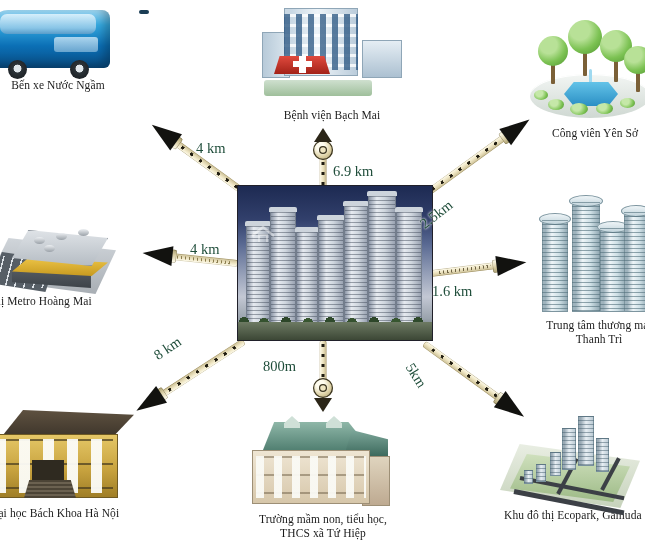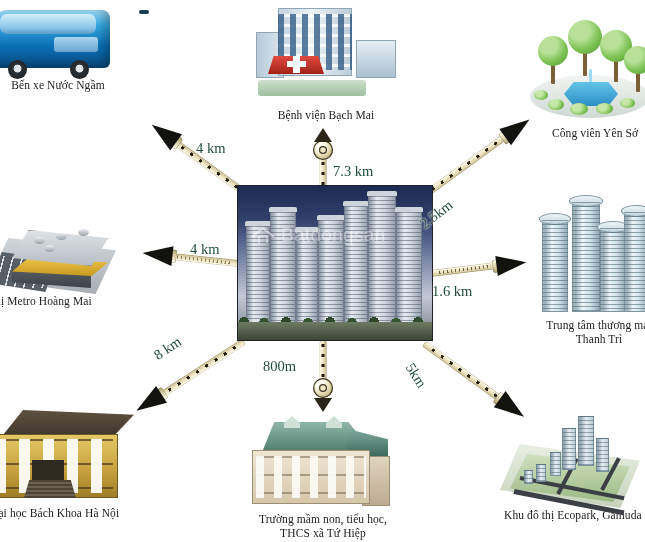--- a/index.html
+++ b/index.html
@@ -474,27 +474,26 @@
     <div class="tower" style="left:158px;width:24px; height:112px;">
         <span class="tower-cap"></span>
       </div>
     <div id="photo-trees"></div>
     <div id="photo-ground"></div>
     <div id="photo-watermark">
       <svg width="26" height="20" viewBox="0 0 26 20">
         <path d="M2 12 L13 3 L24 12" fill="none" stroke="rgba(255,255,255,.45)" stroke-width="2.4"></path>
         <path d="M9 18 L9 11 L17 11 L17 18" fill="none" stroke="rgba(255,255,255,.4)" stroke-width="2"></path>
       </svg>
-      <span>Batdongsan</span>
     </div>
   </div>
 
   <div class="dist" style="left:196px; top:140px;">4 km</div>
 
-  <div class="dist" style="left:333px; top:163px;">7.3 km</div>
+  <div class="dist" style="left:333px; top:163px;">6.9 km</div>
 
   <div class="dist" style="left:418px; top:206px; transform: rotate(-38deg);">2.5km</div>
 
   <div class="dist" style="left:190px; top:241px;">4 km</div>
 
   <div class="dist" style="left:432px; top:283px;">1.6 km</div>
 
   <div class="dist" style="left:153px; top:340px; transform: rotate(-34deg);">8 km</div>
 
   <div class="dist" style="left:263px; top:358px;">800m</div>
@@ -506,21 +505,21 @@
       <div class="bus-body"></div>
       <div class="bus-glass"></div>
       <div class="bus-glass2"></div>
       <div class="bus-mirror"></div>
       <div class="wheel" style="left:16px;"></div>
       <div class="wheel" style="left:78px;"></div>
     </div>
     <div class="poi-label" style="width:152px; margin-left:-10px;">Bến xe Nước Ngầm</div>
   </div>
 
-  <div class="poi" style="left:256px; top:4px; width:140px;">
+  <div class="poi" style="left:262px; top:4px; width:140px;">
     <div class="poi-art" style="height:92px;">
       <div class="hosp-base"></div>
       <div class="hosp-side"></div>
       <div class="hosp-main">
           <div class="hosp-wins"></div>
         </div>
       <div class="hosp-wing"></div>
       <div class="hosp-canopy"></div>
       <div class="hosp-cross-v"></div>
       <div class="hosp-cross-h"></div>

